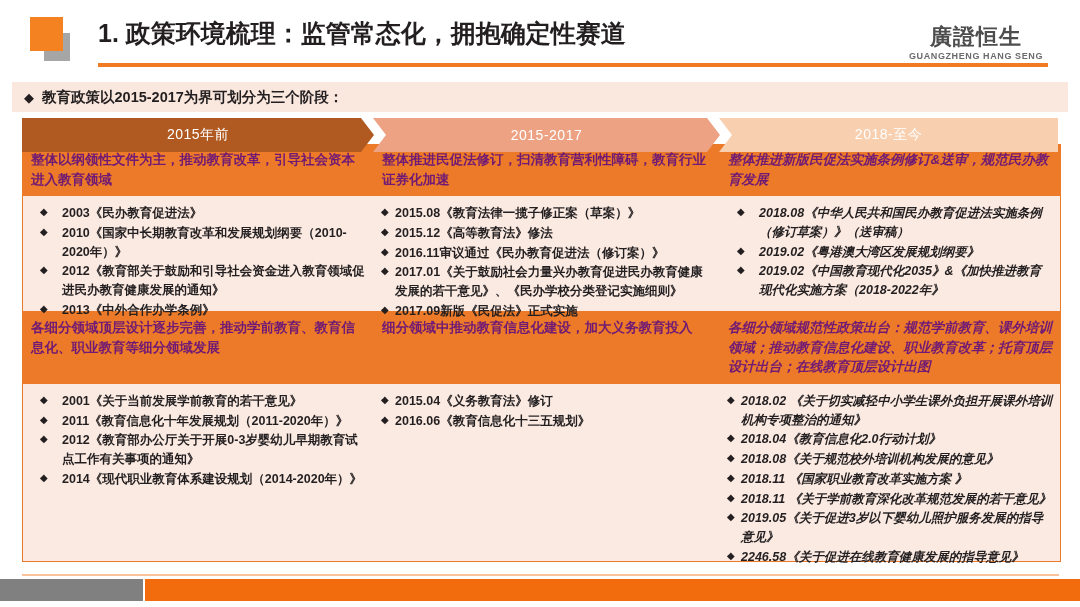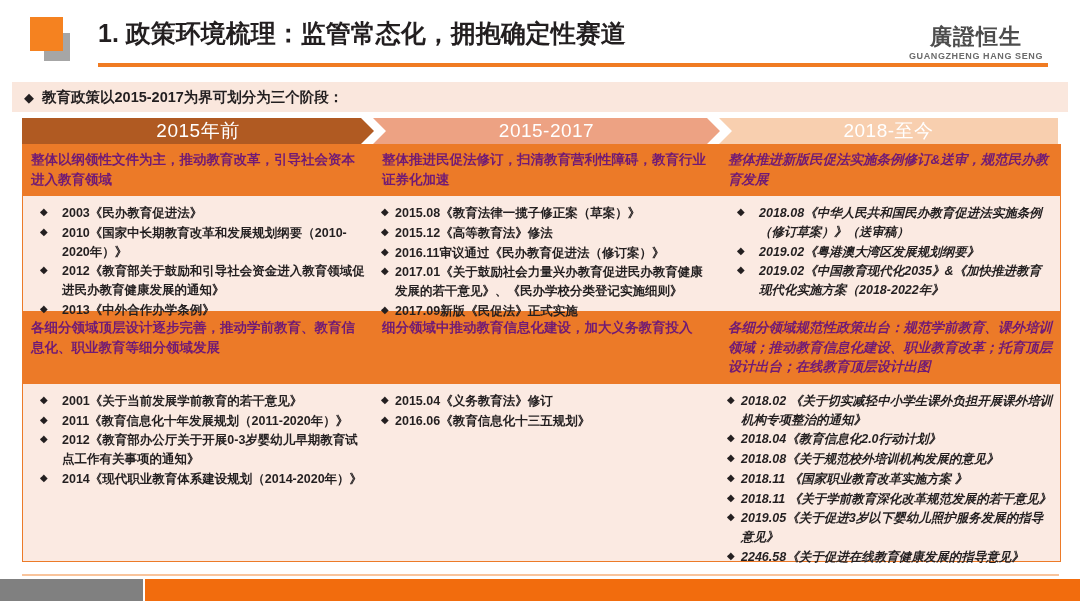--- a/index.html
+++ b/index.html
@@ -96,26 +96,26 @@
   }
 
   
   .arrow-row {
     display: flex;
     width: 1037px;
     height: 26px;
   }
   .arrow-cell {
     position: relative;
-    height: 26px;
+    height: 34px;
     display: flex;
     align-items: center;
     justify-content: center;
     color: #ffffff;
-    font-size: 19px;
+    font-size: 14px;
     font-weight: normal;
     letter-spacing: .5px;
   }
   .arrow-cell span { position: relative; z-index: 2; }
   .ac1 { width: 352px; background: #b05a22;
          clip-path: polygon(0 0, calc(100% - 13px) 0, 100% 50%, calc(100% - 13px) 100%, 0 100%); }
   .ac2 { width: 347px; background: #eda283; margin-left: -1px;
          clip-path: polygon(0 0, calc(100% - 13px) 0, 100% 50%, calc(100% - 13px) 100%, 0 100%, 13px 50%); }
   .ac3 { width: 339px; background: #f8cfaf; margin-left: -1px;
          clip-path: polygon(0 0, 100% 0, 100% 100%, 0 100%, 13px 50%); }

